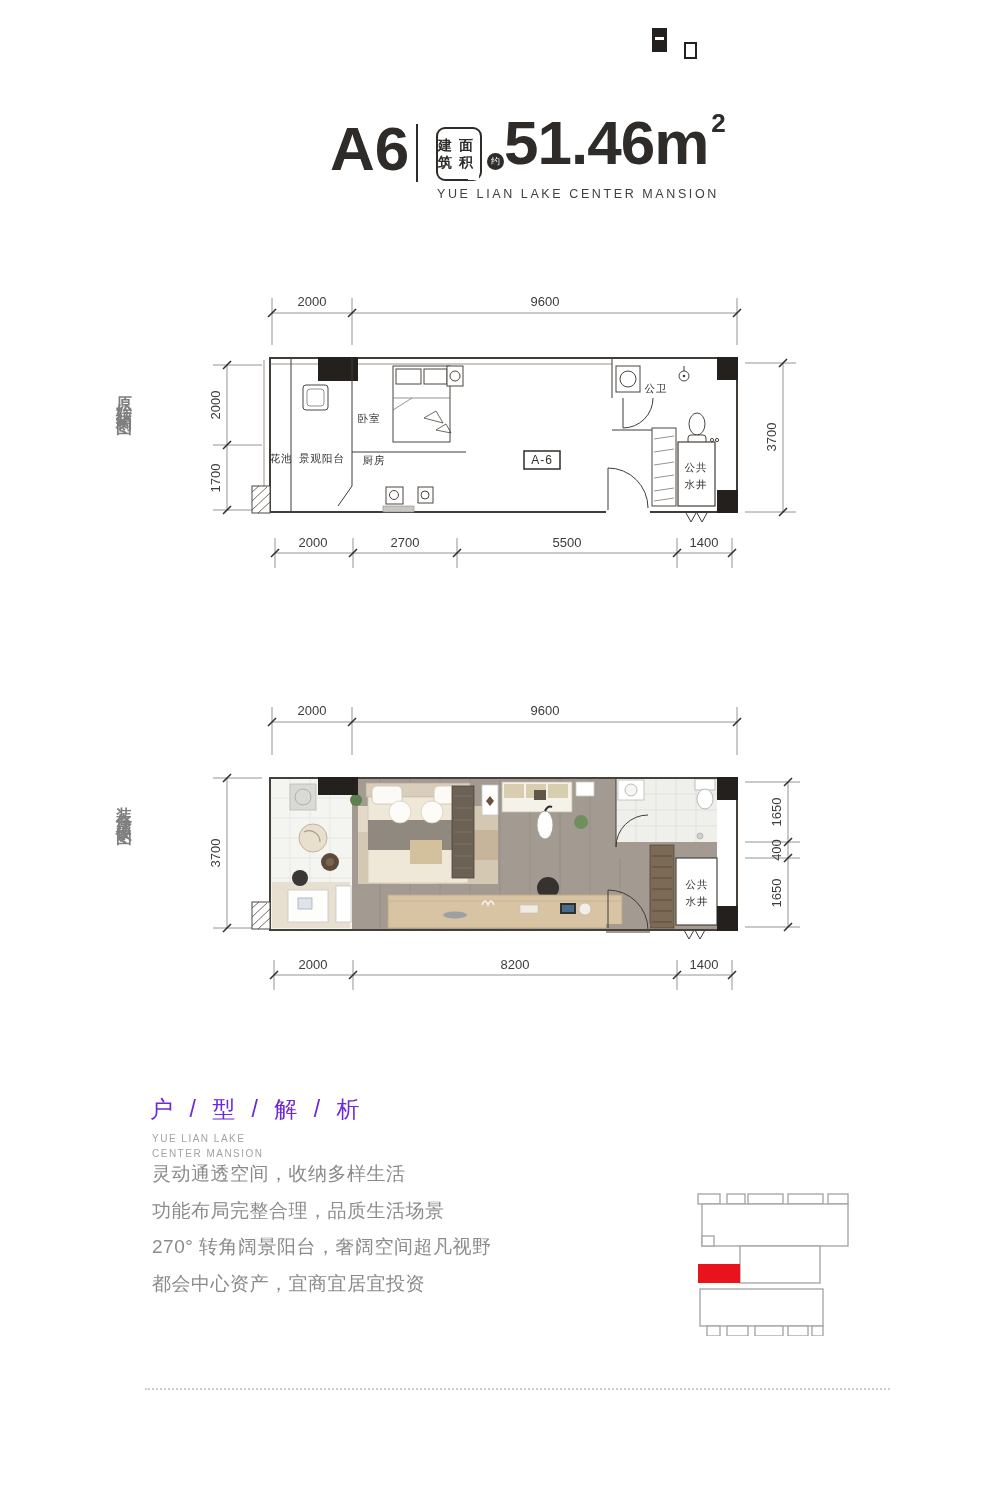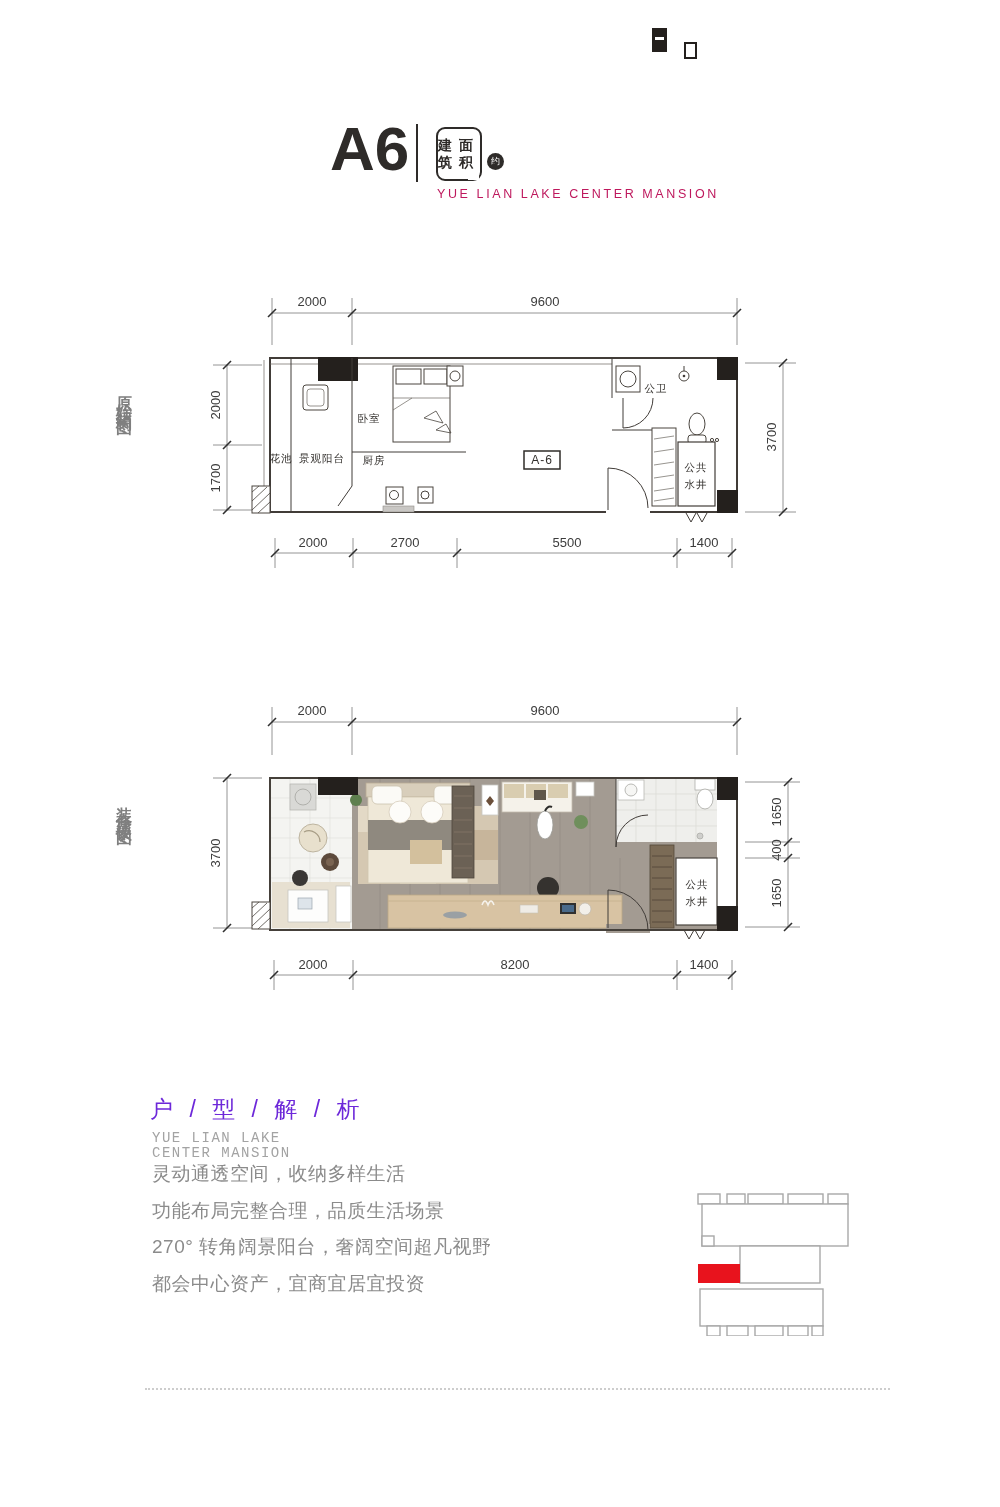--- a/index.html
+++ b/index.html
@@ -11,21 +11,21 @@
   .unit-code{left:330px;top:118px;font-size:62px;font-weight:bold;letter-spacing:0px;line-height:1;color:#2e2b29;}
   .hdr-divider{left:416px;top:124px;width:2px;height:58px;background:#2e2b29;}
   .area-badge{left:436px;top:127px;width:42px;height:50px;border:2.5px solid #2e2b29;border-radius:9px;
               display:flex;flex-direction:row;justify-content:center;align-items:center;
               font-size:14px;font-weight:bold;line-height:17px;color:#2e2b29;}
   .badge-notch{left:468px;top:171px;width:11px;height:9px;background:#fff;}
   .approx-circle{left:487px;top:153px;width:17px;height:17px;border-radius:50%;background:#2e2b29;color:#fff;
                  font-size:9px;display:flex;align-items:center;justify-content:center;}
   .area-value{left:504px;top:112px;font-size:62px;font-weight:bold;letter-spacing:-1px;line-height:1;color:#2e2b29;}
   .area-sup{font-size:26px;position:relative;top:-32px;margin-left:3px;font-weight:bold;}
-  .project-name{left:437px;top:187px;font-size:12.5px;color:#be185d;letter-spacing:2.6px;}
+  .project-name{left:437px;top:187px;font-size:12.5px;color:#404040;letter-spacing:2.6px;}
 
   
   .side-label{writing-mode:vertical-rl;text-orientation:upright;font-size:16px;color:#7f7f7f;
               letter-spacing:6px;font-weight:bold;}
   .side-label.p1{left:113px;top:384px;}
   .side-label.p2{left:113px;top:794px;}
 
   
   .dl{stroke:#7a7a7a;stroke-width:0.8;fill:none;}
   .tk{stroke:#2f2f2f;stroke-width:1.6;}
@@ -35,21 +35,21 @@
   .blk{fill:#24201d;stroke:none;}
   .fx{fill:#fff;stroke:#4a453f;stroke-width:1;}
   .lbl{font-family:"Liberation Sans",sans-serif;font-size:10.5px;fill:#33302d;text-anchor:middle;letter-spacing:1px;}
   .hatch{stroke:#4a453f;stroke-width:0.8;}
   .grid{stroke:#e1e1dd;stroke-width:0.7;}
   .bgrid{stroke:#dbdbd6;stroke-width:0.7;}
   .plank{stroke:#968e85;stroke-width:0.8;}
 
   
   .an-heading{left:150px;top:1094px;font-size:23px;color:#6d28d9;letter-spacing:5px;}
-  .an-sub{left:152px;top:1131px;font-size:14px;color:#a3a3a3;letter-spacing:1.5px;line-height:15px;font-family:Liberation Mono, monospace;}
+  .an-sub{left:152px;top:1131px;font-size:10px;color:#a3a3a3;letter-spacing:1.5px;line-height:15px;}
   .points{left:152px;top:1164px;}
   .point{font-size:19px;color:#8b8b8b;line-height:20px;margin-bottom:16.5px;letter-spacing:0.5px;}
 
   .dots{left:145px;top:1388px;width:745px;border-top:2px dotted #cdcdcd;height:0;}
 
   .top-mark1{left:652px;top:28px;width:15px;height:24px;background:#24201d;}
   .top-mark1 i{position:absolute;left:3px;top:9px;width:9px;height:3px;background:#fff;}
   .top-mark2{left:684px;top:42px;width:9px;height:13px;border:2px solid #24201d;}
 </style>
 </head>
@@ -63,20 +63,21 @@
   <div class="abs top-mark2"></div>
 
   <div class="abs unit-code">A6</div>
   <div class="abs hdr-divider"></div>
   <div class="abs area-badge">
     <span>建筑</span>
     <span>面积</span>
   </div>
   <div class="abs badge-notch"></div>
   <div class="abs approx-circle">约</div>
+  <div class="abs area-value"><span>51.46m</span><span class="area-sup">2</span></div>
   <div class="abs project-name">YUE LIAN LAKE CENTER MANSION</div>
 
   <div class="abs side-label p1">原始结构图</div>
   <div class="abs side-label p2">装修建议图</div>
 
   <svg class="abs" style="left:200px;top:280px;" width="620" height="320" viewBox="200 280 620 320">
 
     <g>
       <line class="dl" x1="272" y1="313" x2="737" y2="313"></line>
       <line class="dl" x1="272" y1="298" x2="272" y2="345"></line>

